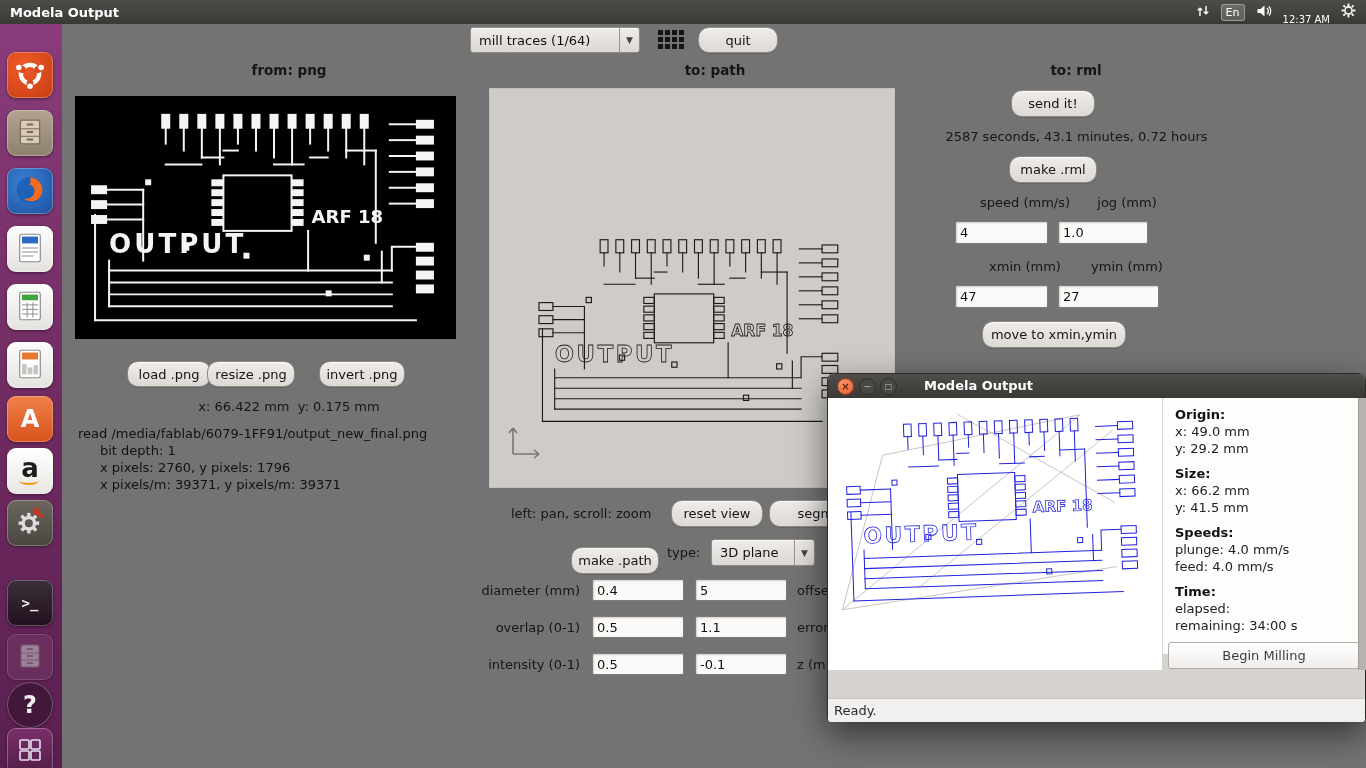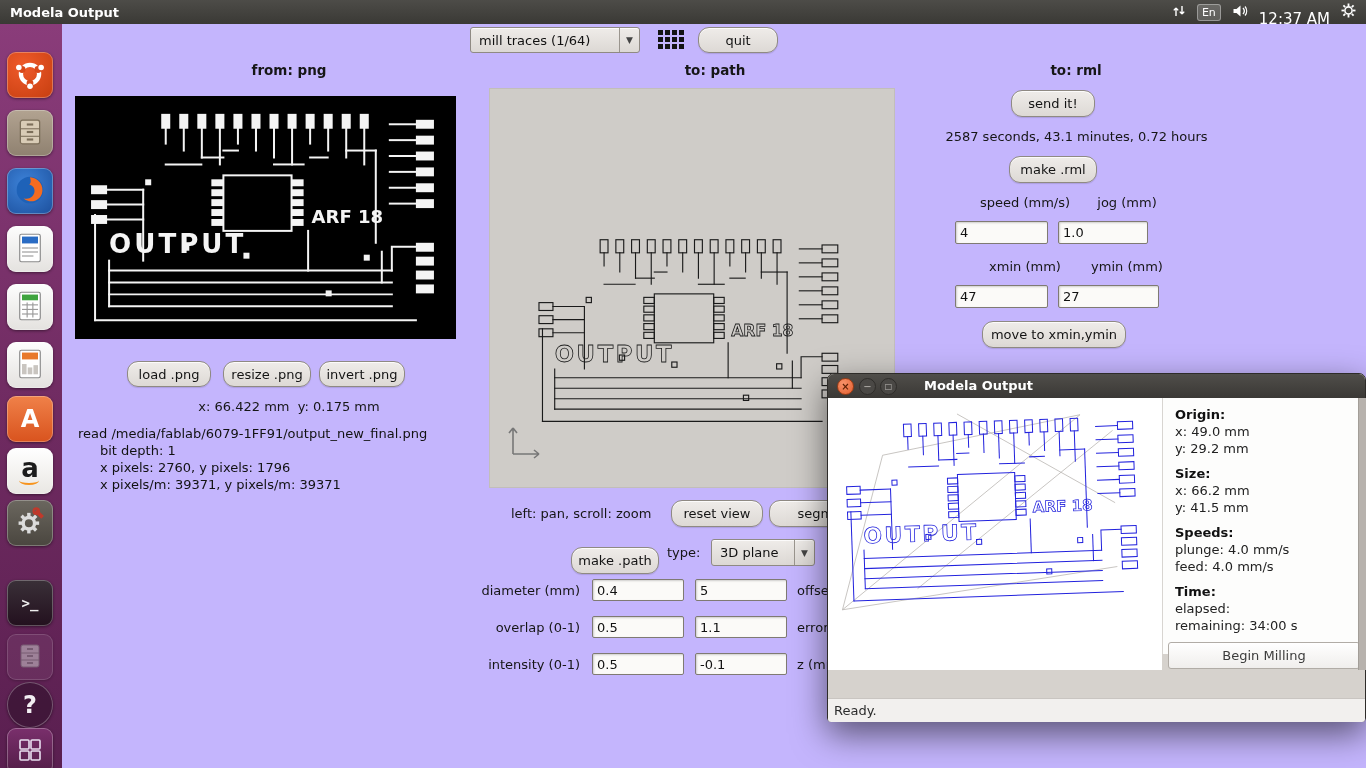--- a/index.html
+++ b/index.html
@@ -1,27 +1,27 @@
 <!DOCTYPE html>
 <html><head>
 <meta charset="utf-8">
 <style>
   html,body{margin:0;padding:0;background:#222;}
   #screen{position:relative;width:1366px;height:768px;overflow:hidden;
     font-family:"DejaVu Sans",sans-serif;font-size:13px;color:#111;
-    background:#c4b5fd;}
+    background:#737373;}
   
   #topbar{position:absolute;left:0;top:0;width:1366px;height:24px;z-index:70;
     background:linear-gradient(#4d4c48,#3a3935);display:flex;align-items:center;
     padding:0 10px;box-sizing:border-box;color:#fff;}
   #topbar .title{font-weight:bold;font-size:13px;margin-right:auto;}
   #topbar .ind{display:flex;align-items:center;gap:11px;}
   .enbadge{background:rgba(255,255,255,.18);border:1px solid rgba(255,255,255,.35);
     border-radius:3px;padding:0 4px;font-size:11px;line-height:15px;}
-  .clock{font-size:15px;margin-top:14px;}
+  .clock{font-size:10px;margin-top:14px;}
   
   #launcher{position:absolute;left:0;top:24px;width:62px;height:744px;z-index:60;
     background:linear-gradient(180deg,#8a3c7a 0%,#6e2a60 55%,#5a1f50 100%);}
   .ln{position:absolute;left:7px;width:46px;height:46px;border-radius:9px;
     display:flex;align-items:center;justify-content:center;
     box-shadow:inset 0 0 0 1px rgba(255,255,255,.28),0 1px 3px rgba(0,0,0,.45);
     cursor:pointer;}
   .t-ubuntu{background:radial-gradient(circle at 35% 30%,#ef5a2a,#c63e10);}
   .t-files{background:linear-gradient(#b4a globalization,#948672);background:linear-gradient(#b2a391,#8f8170);}
   .t-firefox{background:radial-gradient(circle at 40% 35%,#3d83d9,#1c4f9c);}
@@ -356,21 +356,21 @@
           <rect x="108" y="150" width="6" height="6" fill="#f4f4f4" stroke="none"></rect>
           <rect x="168" y="158" width="6" height="6" fill="#f4f4f4" stroke="none"></rect>
           <rect x="288" y="160" width="6" height="6" fill="#f4f4f4" stroke="none"></rect>
           <rect x="70" y="84" width="6" height="6" fill="#f4f4f4" stroke="none"></rect>
           <rect x="250" y="196" width="6" height="6" fill="#f4f4f4" stroke="none"></rect>
           <text x="34" y="158" font-size="26" font-weight="bold" letter-spacing="3" fill="#f4f4f4">OUTPUT</text>
           <text x="236" y="128" font-size="18" font-weight="bold" fill="#f4f4f4">ARF 18</text>
         </svg></div>
     </div>
   <div class="btn" style="left:127px;top:361px;width:82px;height:24px">load .png</div>
-  <div class="btn" style="left:223px;top:361px;width:86px;height:24px">resize .png</div>
+  <div class="btn" style="left:207px;top:361px;width:86px;height:24px">resize .png</div>
   <div class="btn" style="left:319px;top:361px;width:84px;height:24px">invert .png</div>
   <div class="lbl center" style="left:155px;top:399px;width:220px">
     <span>x: 66.422 mm</span>&nbsp;&nbsp;<span>y: 0.175 mm</span>
   </div>
   <div class="abs" style="left:78px;top:425px">
     <div class="il">read /media/fablab/6079-1FF91/output_new_final.png</div>
     <div class="il ind">bit depth: 1</div>
     <div class="il ind">x pixels: 2760, y pixels: 1796</div>
     <div class="il ind">x pixels/m: 39371, y pixels/m: 39371</div>
   </div>

